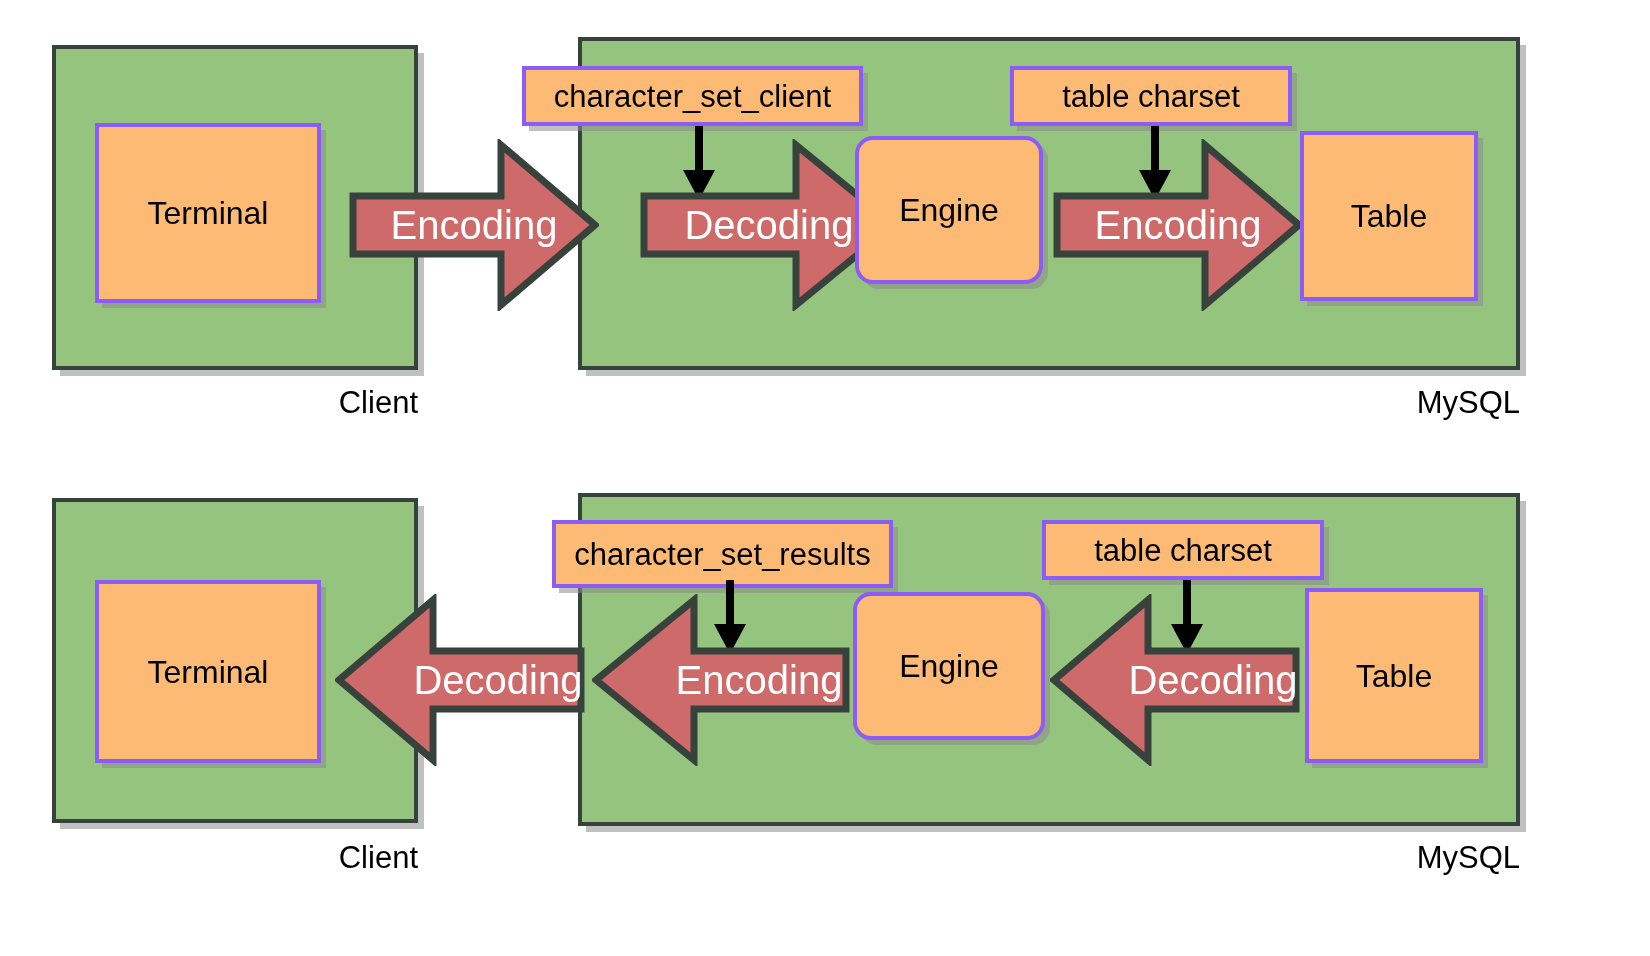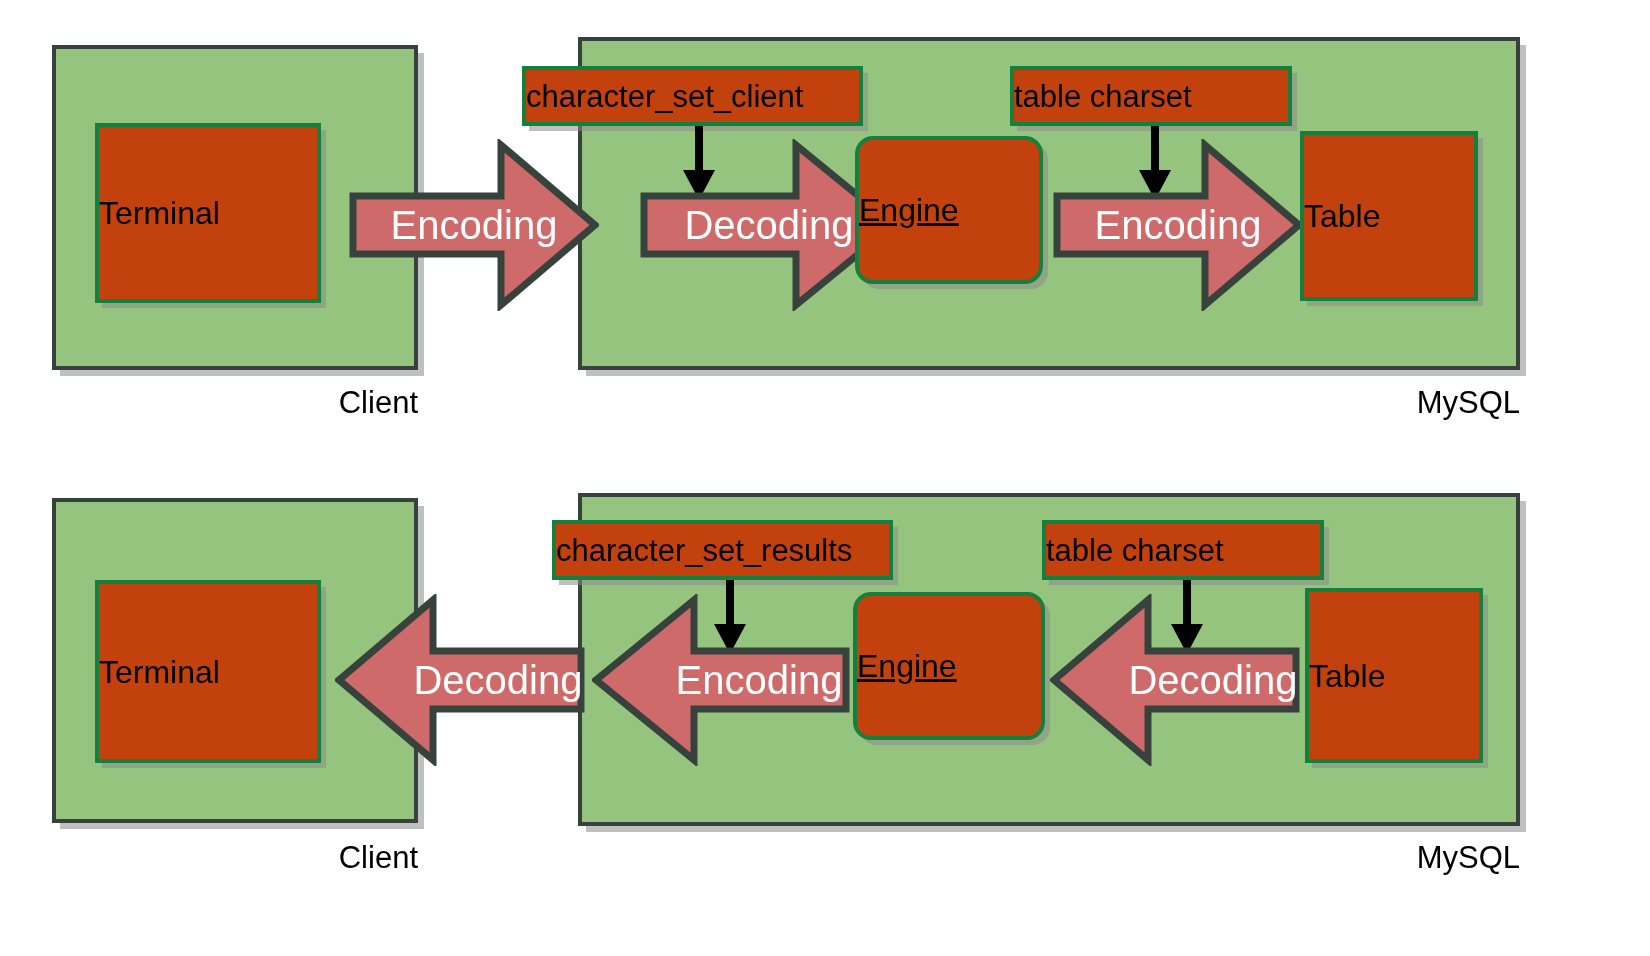--- a/index.html
+++ b/index.html
@@ -25,27 +25,28 @@
 
   
   .panel {
     background: #95c47e;
     border: 4px solid #37423c;
     box-shadow: 7px 7px 0 -1px rgba(140,140,140,0.55);
   }
 
   
   .cream {
-    background: #c2410c;
-    border: 4px solid #15803d;
+    background: #fdba74;
+    border: 4px solid #8b5cf6;
     display: flex;
     align-items: center;
+    justify-content: center;
     box-shadow: 6px 6px 0 -1px rgba(140,140,140,0.55);
   }
-  .cream.rounded { border-radius: 18px; text-decoration: underline; }
+  .cream.rounded { border-radius: 18px; }
 
   .big-label {
     font-size: 32px;
     color: #000000;
     line-height: 1;
     white-space: nowrap;
   }
   .tag-label {
     font-size: 31px;
     color: #000000;
@@ -165,21 +166,21 @@
 
   <div class="caption" style="left:578px; top:840px; width:942px;">MySQL</div>
 
   <div class="arrow" style="left:335px; top:594px; width:250px; height:172px;">
     <svg width="250" height="172" viewBox="0 0 250 172">
       <polygon points="246,57 98,57 98,6 4,86 98,166 98,115 246,115" fill="#ce6a6a" stroke="#37423c" stroke-width="7" stroke-linejoin="miter"></polygon>
     </svg>
     <span class="arrow-text shift-right">Decoding</span>
   </div>
 
-  <div class="node cream" style="left:552px; top:520px; width:341px; height:60px;">
+  <div class="node cream" style="left:552px; top:520px; width:341px; height:68px;">
     <span class="tag-label">character_set_results</span>
   </div>
 
   <div class="connector" style="left:710px; top:580px; width:40px; height:76px;">
     <svg width="40" height="76" viewBox="0 0 40 76">
       <line x1="20" y1="0" x2="20" y2="48" stroke="#000000" stroke-width="8"></line>
       <polygon points="4,44 36,44 20,74" fill="#000000"></polygon>
     </svg>
   </div>
 

